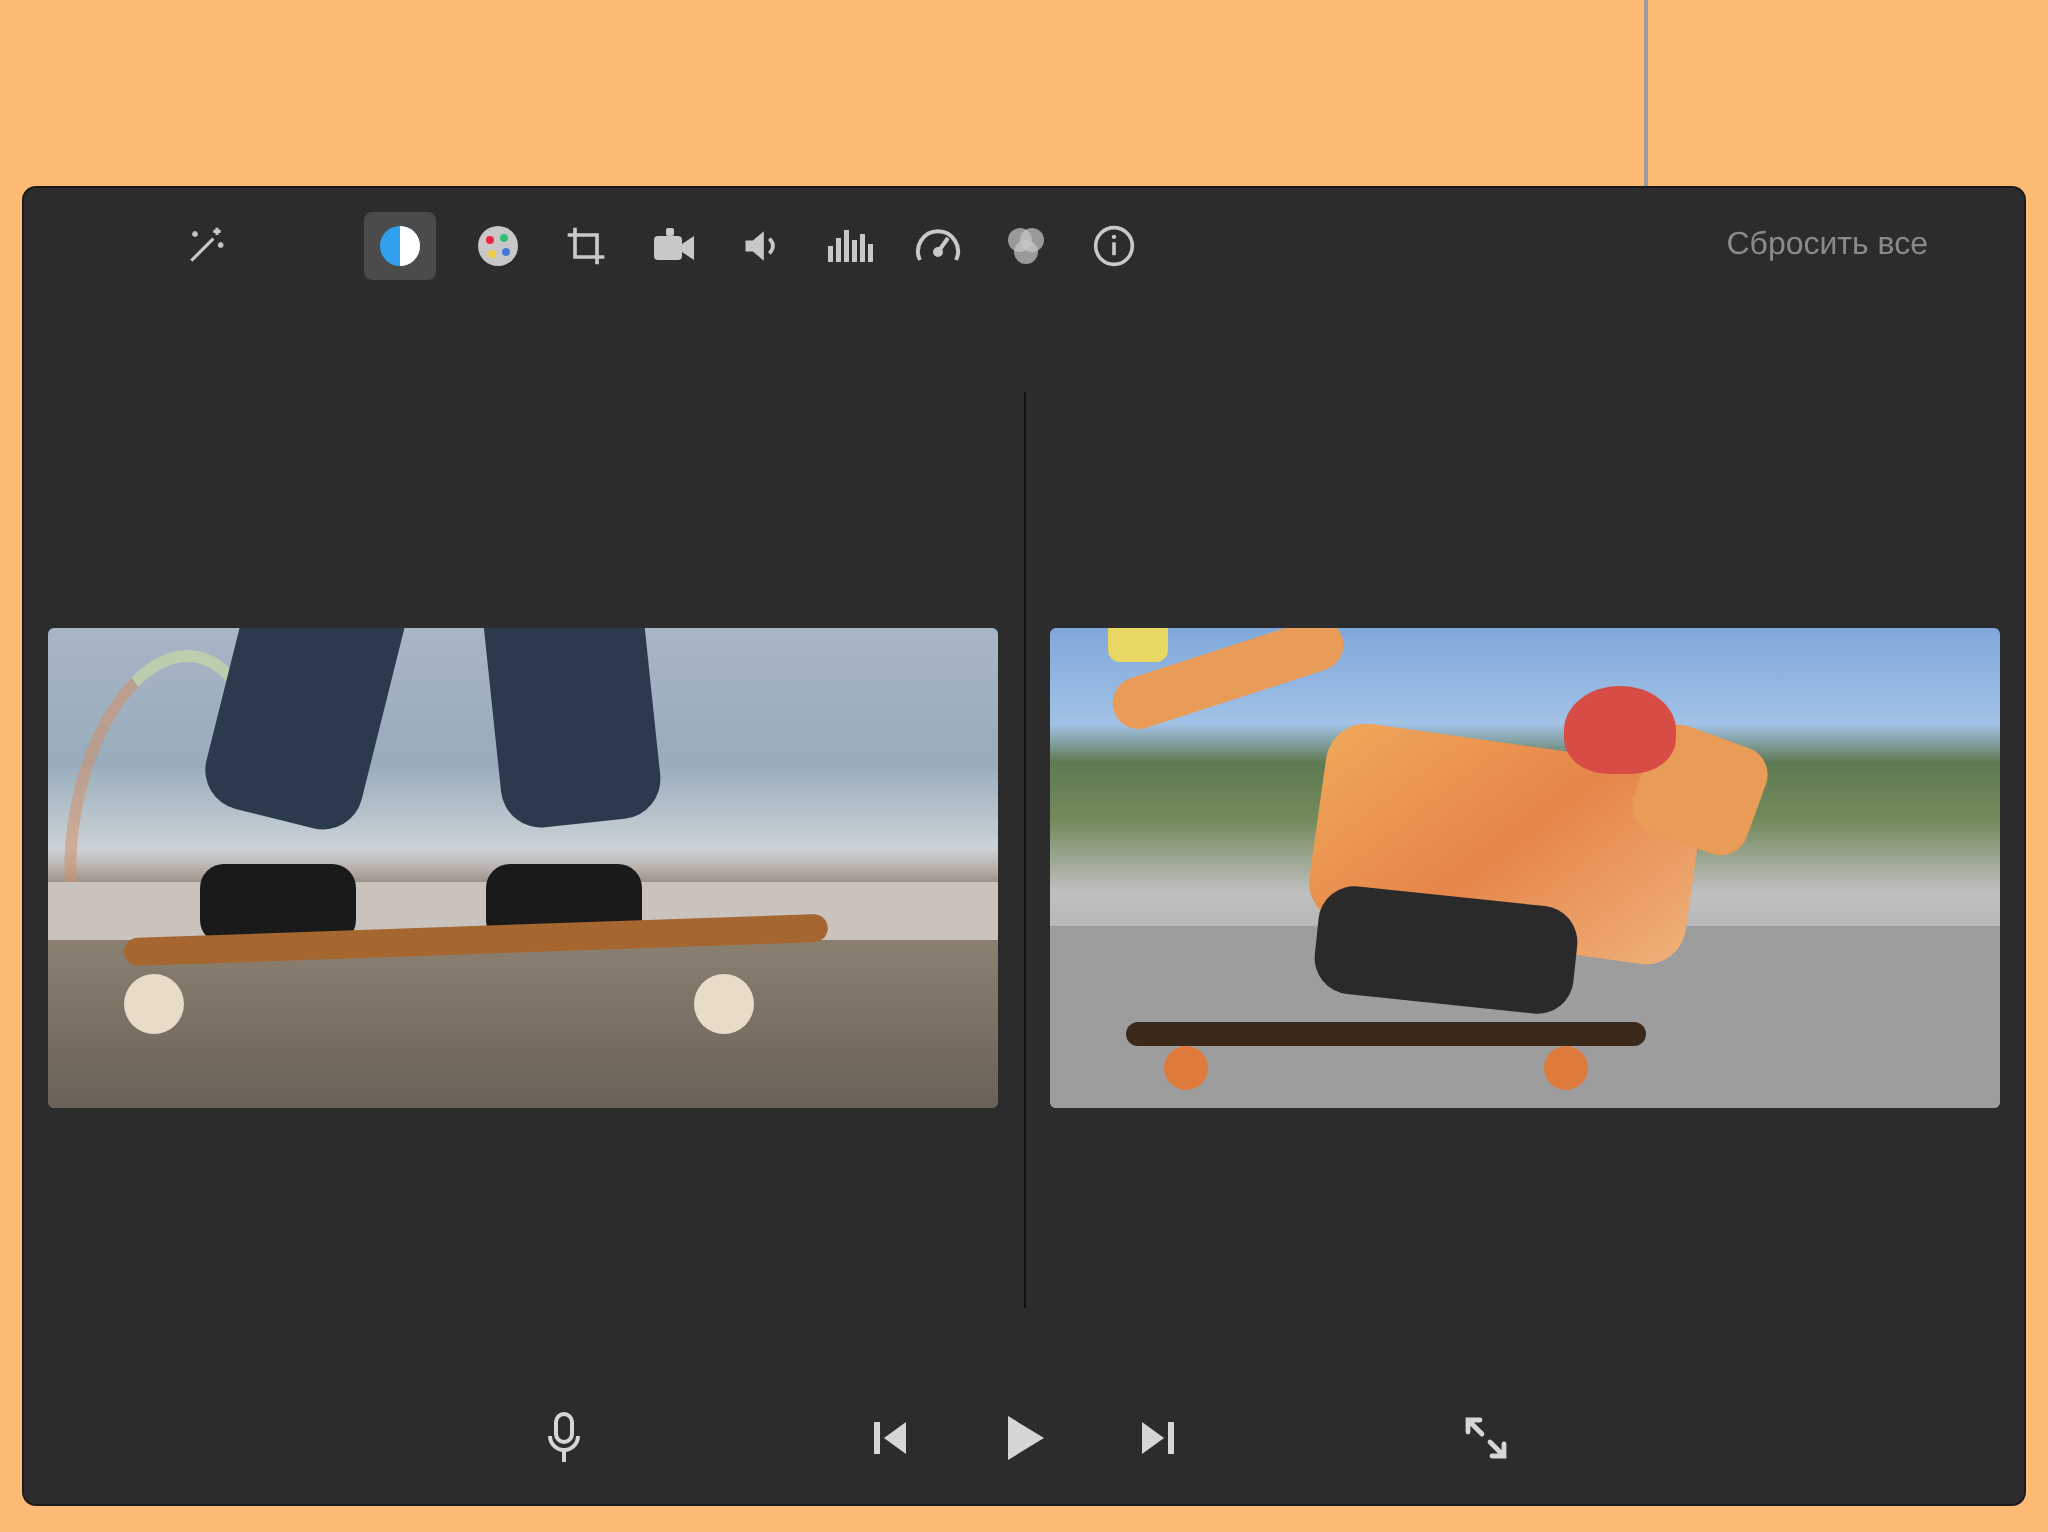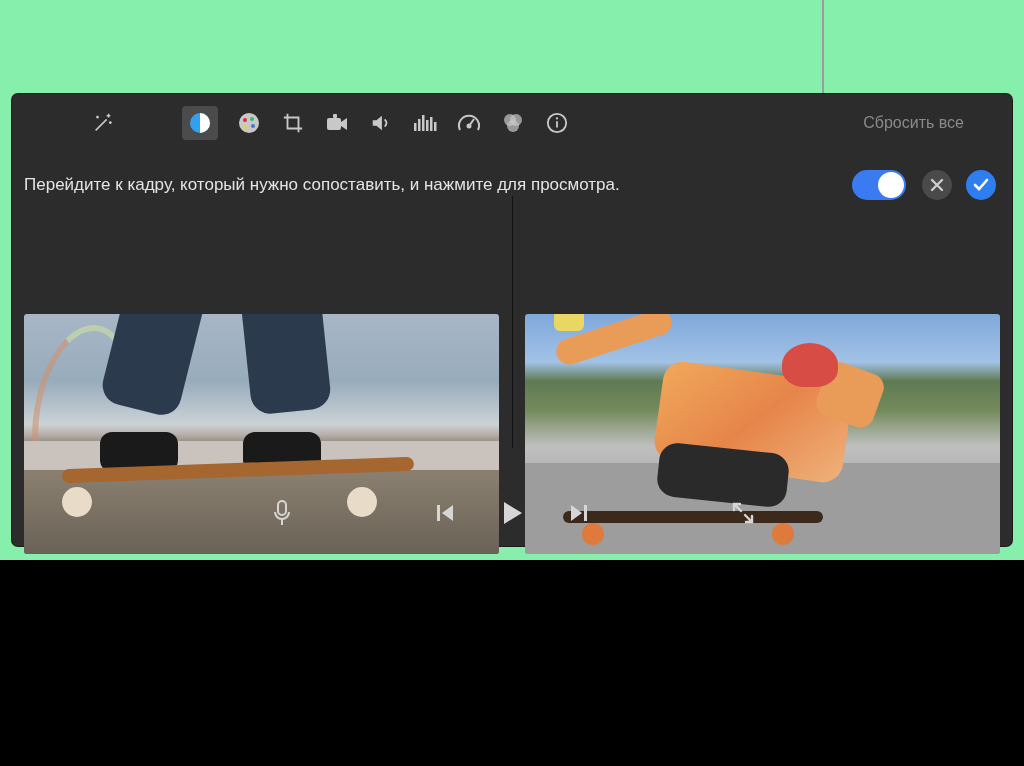--- a/index.html
+++ b/index.html
@@ -1,16 +1,16 @@
 <!DOCTYPE html>
 <html><head>
 <meta charset="utf-8">
 <style>
   html,body{margin:0;padding:0;background:#000;font-family:-apple-system,Helvetica,Arial,sans-serif;color:#d9d9d9;overflow:hidden}
-  .stage{position:relative;width:1024px;height:560px;background:#86efac}
+  .stage{position:relative;width:1024px;height:766px;background:#fdba74}
   .panel{position:absolute;left:12px;top:94px;right:12px;bottom:14px;background:#2c2c2c;border-radius:6px;box-shadow:0 0 0 1px #1a1a1a}
   
   .toolbar{position:absolute;top:8px;left:0;right:0;height:42px;display:flex;align-items:center}
   .tb-left{width:170px;display:flex;align-items:center;justify-content:flex-start;padding-left:78px;box-sizing:border-box}
   .tb-mid{display:flex;align-items:center;gap:18px}
   .tb-spacer{flex:1}
   .reset{color:#8a8a8a;font-size:16px;padding-right:48px;cursor:pointer}
   .ticon{width:26px;height:26px;display:flex;align-items:center;justify-content:center;color:#c8c8c8;border-radius:4px;cursor:pointer}
   .ticon.wide{width:36px;height:34px}
   .ticon.active{background:#4b4b4b;color:#fff}
@@ -149,37 +149,20 @@
               <circle cx="12" cy="12" r="10"></circle>
               <line x1="12" y1="10" x2="12" y2="17"></line>
               <circle cx="12" cy="7" r="1.2" fill="currentColor" stroke="none"></circle>
             </svg>
         </div>
       </div>
       <div class="tb-spacer"></div>
       <div class="reset">Сбросить все</div>
     </div>
 
-    <div class="hintrow">
-      <span class="hint">Перейдите к кадру, который нужно сопоставить, и нажмите для просмотра.</span>
-      <span class="spacer"></span>
-      <div class="switch" title="on">
-        <div class="knob"></div>
-      </div>
-      <div class="circle-btn dark" title="cancel-icon">
-        <svg width="14" height="14" viewBox="0 0 14 14" stroke="currentColor" stroke-width="2.4" stroke-linecap="round">
-            <path d="M2 2 L12 12 M12 2 L2 12"></path>
-          </svg>
-      </div>
-      <div class="circle-btn blue" title="checkmark-icon">
-        <svg width="16" height="14" viewBox="0 0 16 14" stroke="#fff" stroke-width="2.6" fill="none" stroke-linecap="round">
-            <path d="M2 7 L6 11 L14 2"></path>
-          </svg>
-      </div>
-    </div>
 
     <div class="divider"></div>
 
     <div class="thumbs">
       <div class="thumb left" title="skateboard-feet-rainbow">
         <div class="rainbow"></div>
         <div class="road"></div>
           <div class="road2"></div>
         <div class="leg l1"></div>
           <div class="leg l2"></div>

